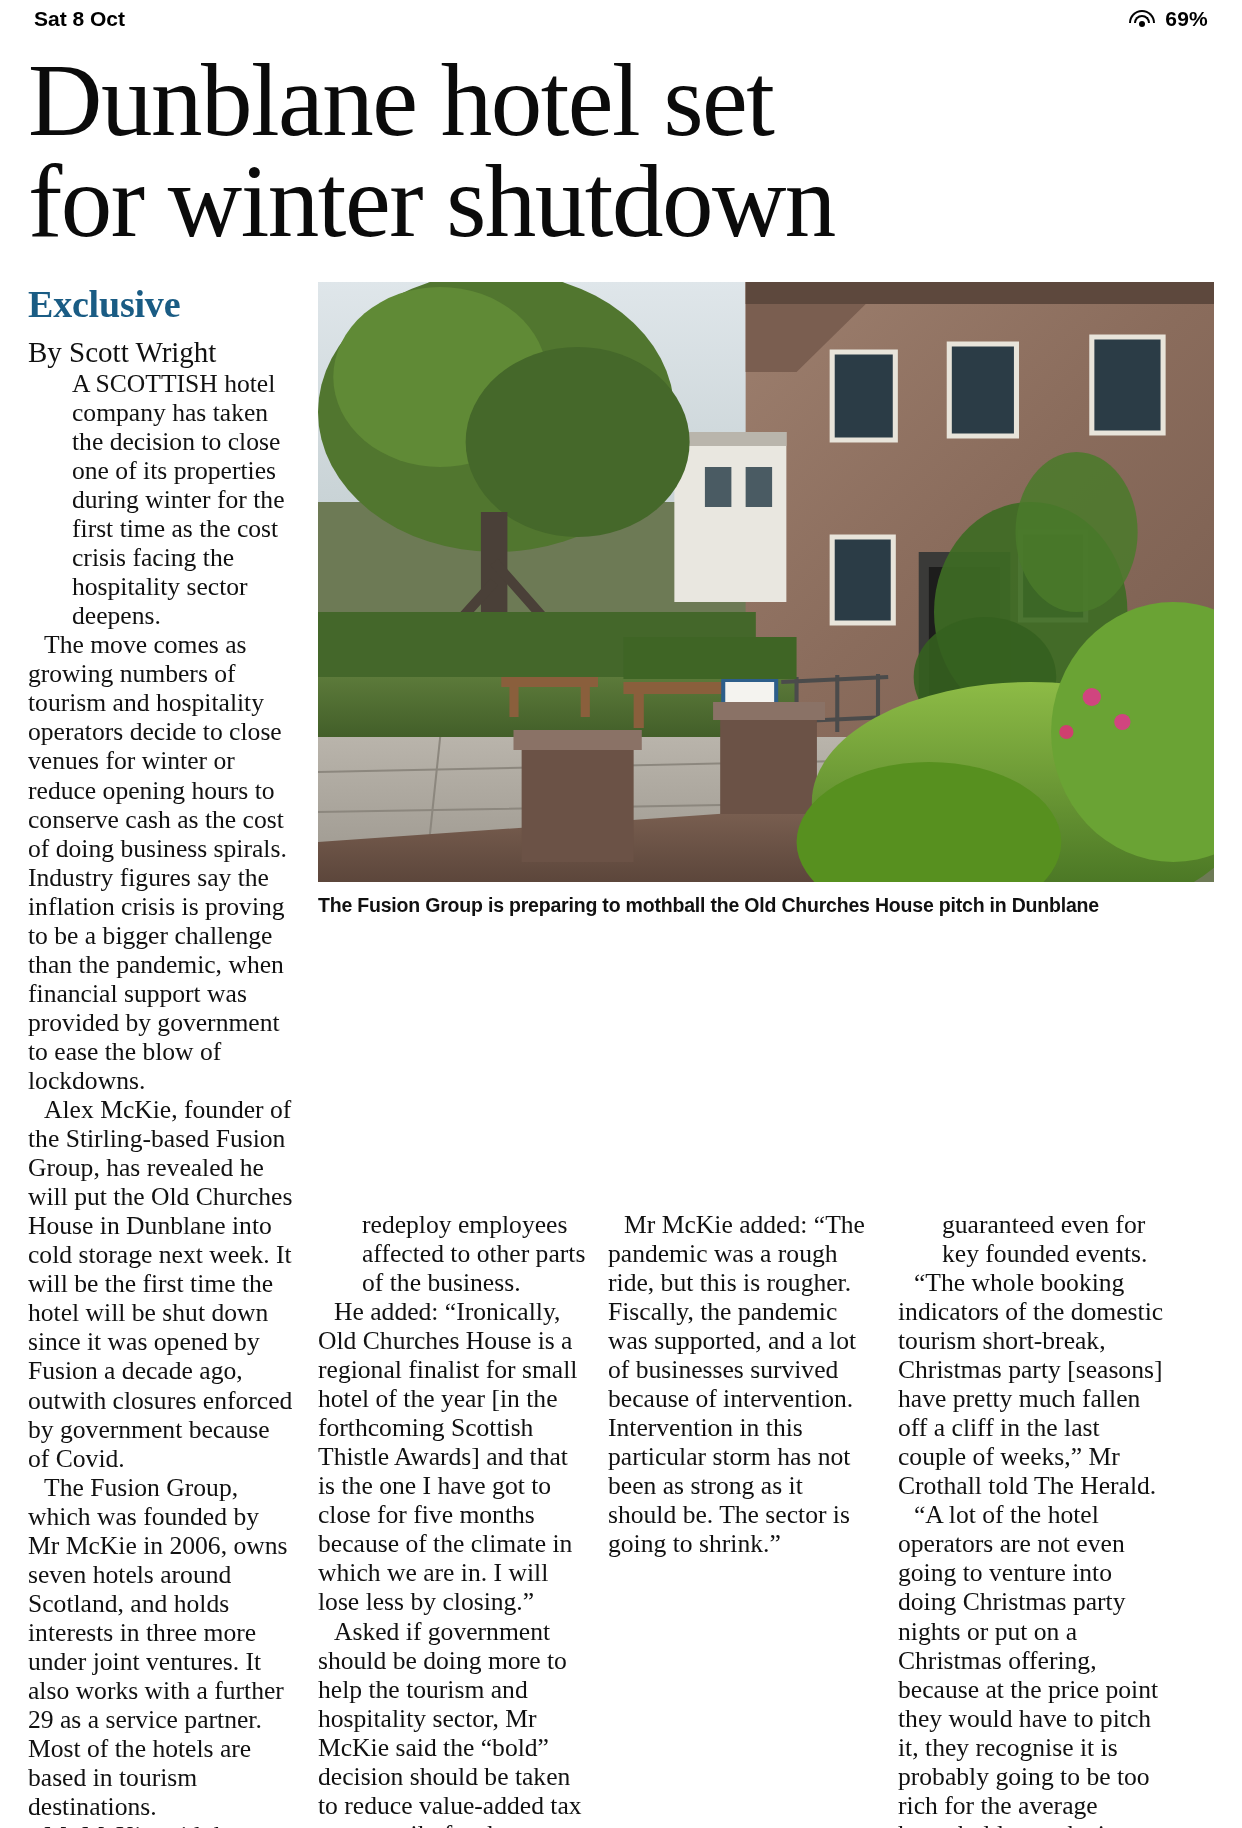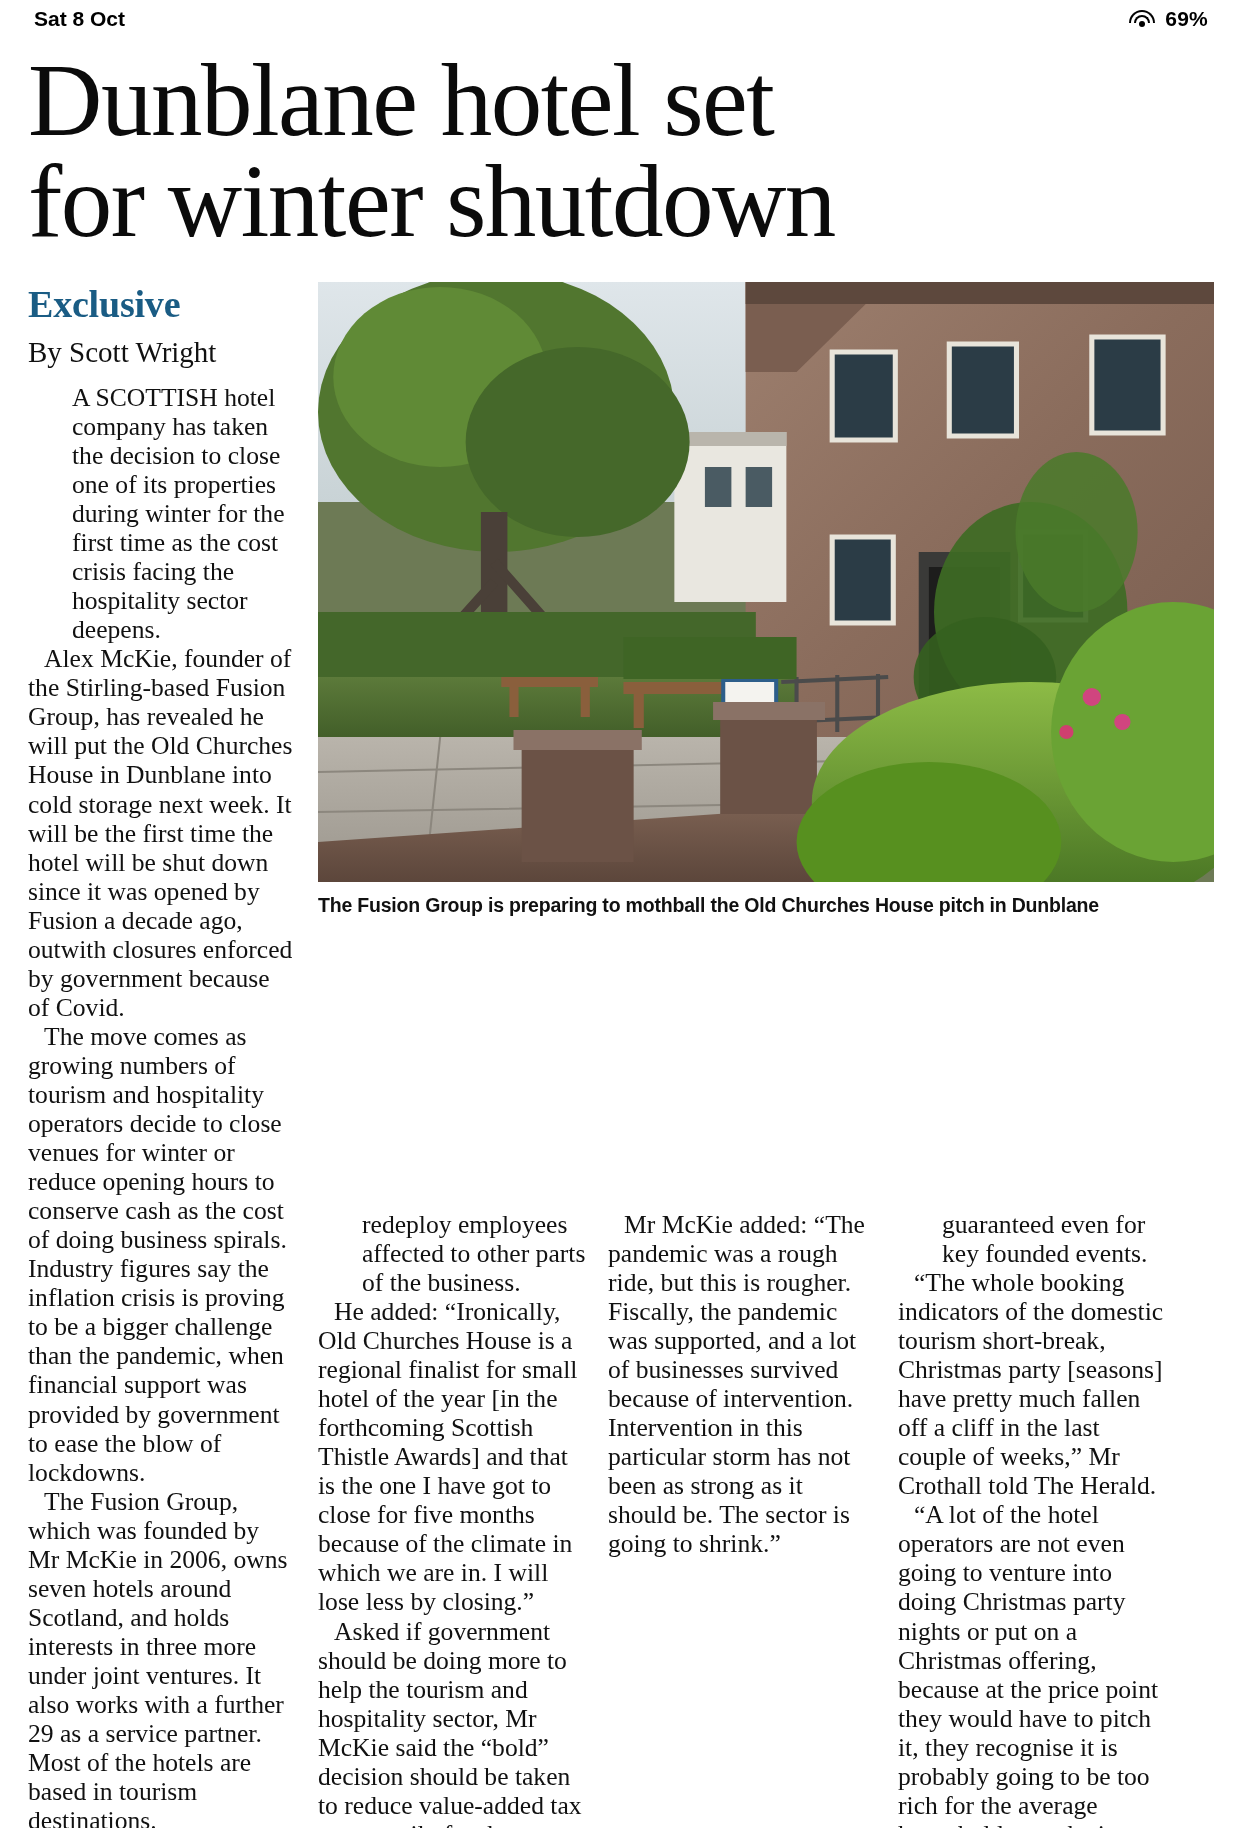--- a/index.html
+++ b/index.html
@@ -82,21 +82,20 @@
     font-weight: bold;
     font-size: 38px;
     color: #1a5c84;
     letter-spacing: -0.2px;
     margin-bottom: 10px;
   }
   .byline {
     font-family: "Liberation Serif", serif;
     font-size: 29px;
     color: #111;
-    margin-bottom: 14px;
   }
 
   .photo {
     width: 100%;
     height: 600px;
     position: relative;
     overflow: hidden;
     background: #6d7a55;
   }
   .caption {
@@ -151,22 +150,22 @@
   </div>
 
   <div class="body-area">
     <div class="top-row">
 
       <div class="col-left">
         <div class="exclusive">Exclusive</div>
         <div class="byline">By Scott Wright</div>
         <div class="coltext">
           <p class="first">A SCOTTISH hotel company has taken the decision to close one of its properties during winter for the first time as the cost crisis facing the hospitality sector deepens.</p>
+          <p>The move comes as growing numbers of tourism and hospitality operators decide to close venues for winter or reduce opening hours to conserve cash as the cost of doing business spirals. Industry figures say the inflation crisis is proving to be a bigger challenge than the pandemic, when financial support was provided by government to ease the blow of lockdowns.</p>
           <p>Alex McKie, founder of the Stirling-based Fusion Group, has revealed he will put the Old Churches House in Dunblane into cold storage next week. It will be the first time the hotel will be shut down since it was opened by Fusion a decade ago, outwith closures enforced by government because of Covid.</p>
-          <p>The move comes as growing numbers of tourism and hospitality operators decide to close venues for winter or reduce opening hours to conserve cash as the cost of doing business spirals. Industry figures say the inflation crisis is proving to be a bigger challenge than the pandemic, when financial support was provided by government to ease the blow of lockdowns.</p>
           <p>The Fusion Group, which was founded by Mr McKie in 2006, owns seven hotels around Scotland, and holds interests in three more under joint ventures. It also works with a further 29 as a service partner. Most of the hotels are based in tourism destinations.</p>
           <p>Mr McKie said the forthcoming off-season is going to be a “huge challenge” for the company.</p>
 
         </div>
       </div>
 
       <div class="photo-block">
         <div class="photo">
           <svg viewBox="0 0 880 600" preserveAspectRatio="none" width="100%" height="100%">
             <defs>

